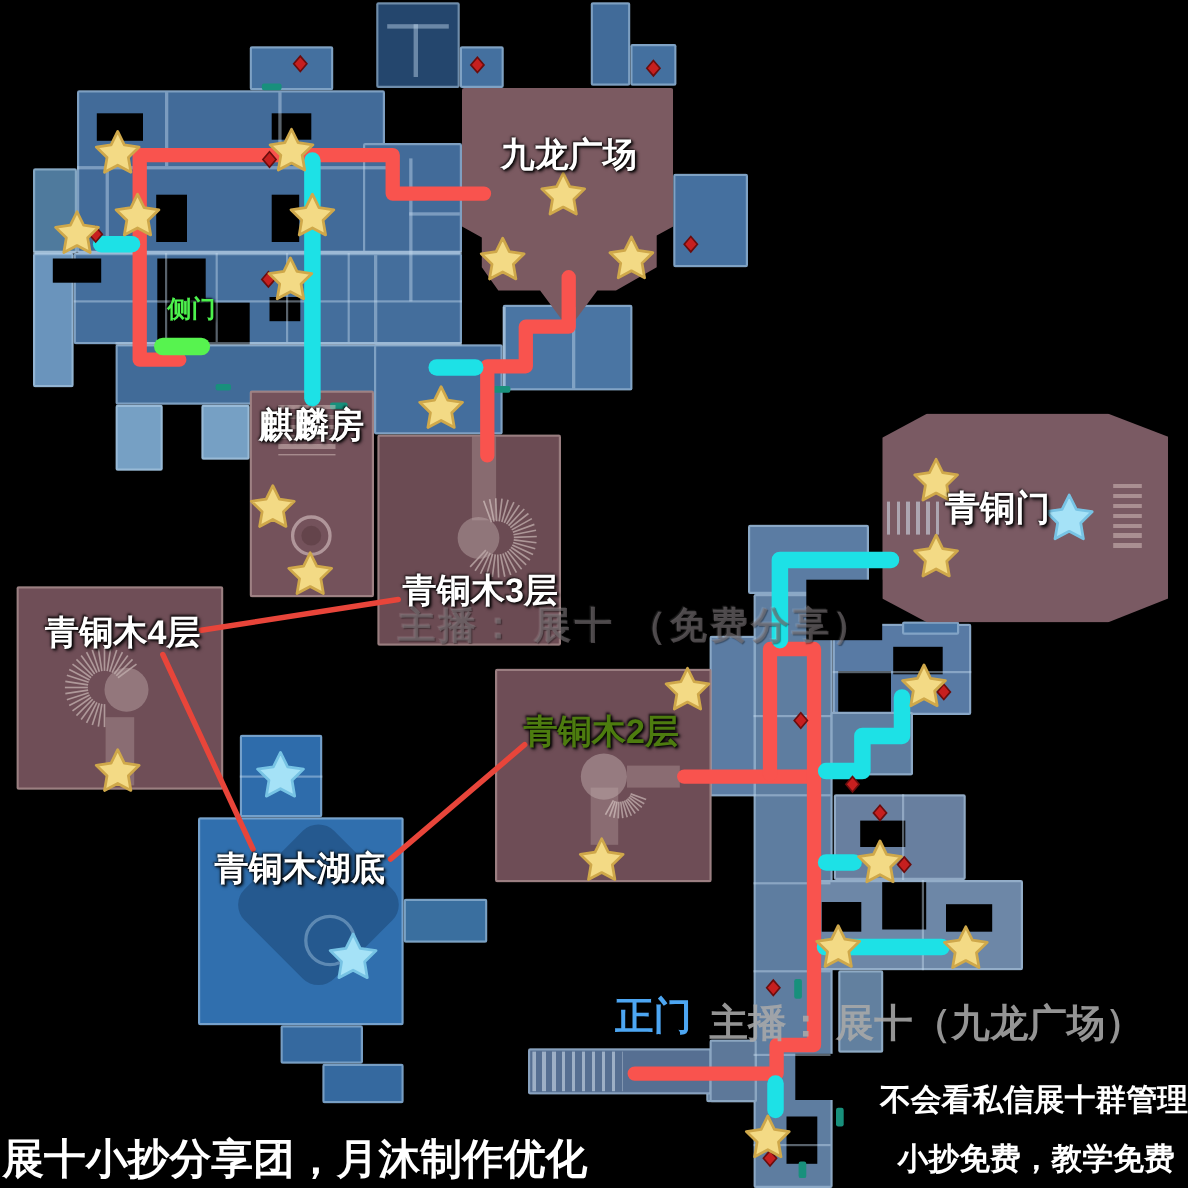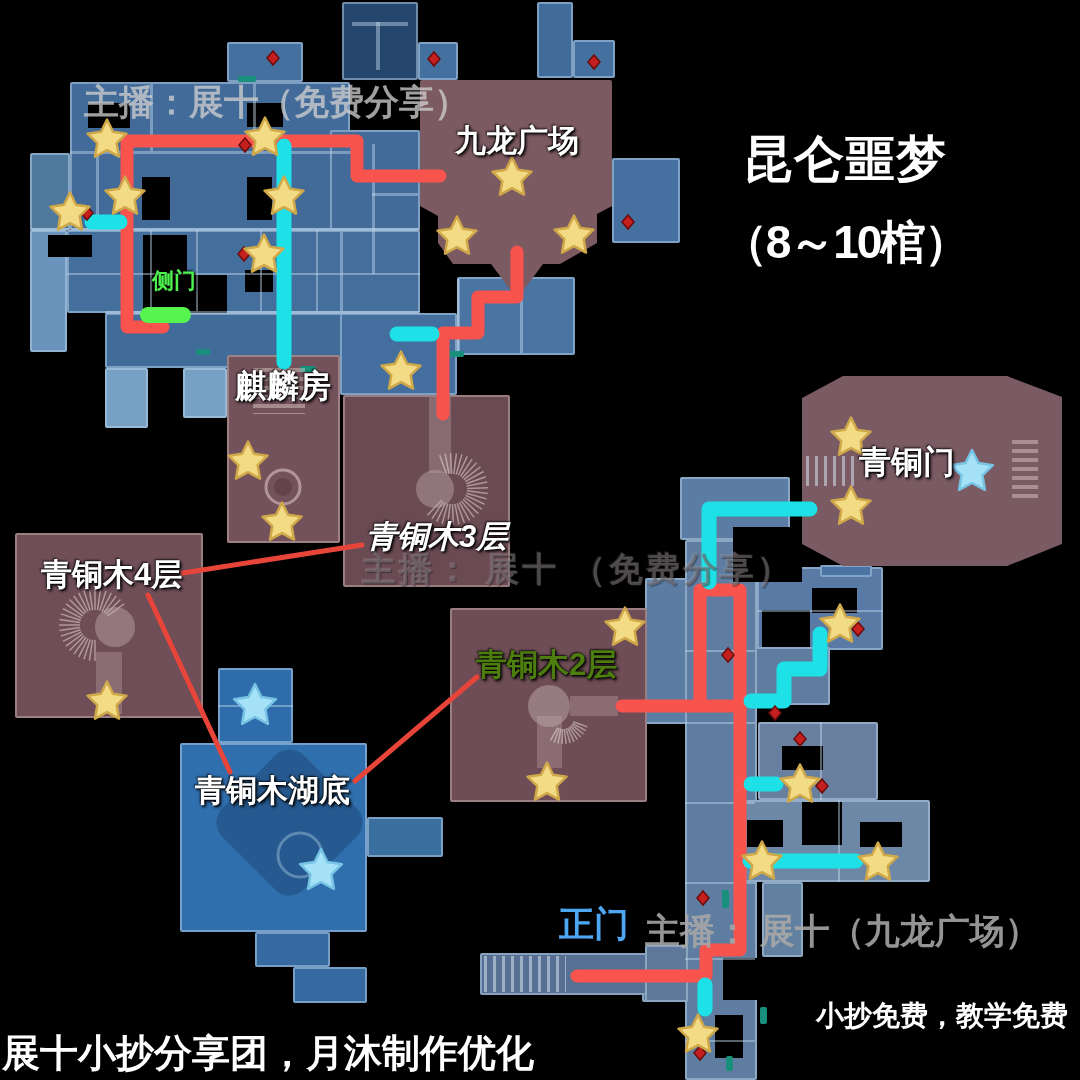--- a/index.html
+++ b/index.html
@@ -268,31 +268,27 @@
       <polygon points="851.0,417.5 857.0,429.7 870.5,431.7 860.7,441.2 863.0,454.6 851.0,448.2 839.0,454.6 841.3,441.2 831.5,431.7 845.0,429.7" fill="#f3da85" stroke="#cfa84a" stroke-width="2.5" stroke-linejoin="round"></polygon>
       <polygon points="851.0,486.5 857.0,498.7 870.5,500.7 860.7,510.2 863.0,523.6 851.0,517.2 839.0,523.6 841.3,510.2 831.5,500.7 845.0,498.7" fill="#f3da85" stroke="#cfa84a" stroke-width="2.5" stroke-linejoin="round"></polygon>
       <polygon points="255.0,684.0 261.5,697.1 275.9,699.2 265.5,709.4 267.9,723.8 255.0,717.0 242.1,723.8 244.5,709.4 234.1,699.2 248.5,697.1" fill="#a5e2f7" stroke="#77c3e4" stroke-width="2.5" stroke-linejoin="round"></polygon>
       <polygon points="321.0,849.0 327.5,862.1 341.9,864.2 331.5,874.4 333.9,888.8 321.0,882.0 308.1,888.8 310.5,874.4 300.1,864.2 314.5,862.1" fill="#a5e2f7" stroke="#77c3e4" stroke-width="2.5" stroke-linejoin="round"></polygon>
       <polygon points="972.0,450.0 978.5,463.1 992.9,465.2 982.5,475.4 984.9,489.8 972.0,483.0 959.1,489.8 961.5,475.4 951.1,465.2 965.5,463.1" fill="#a5e2f7" stroke="#77c3e4" stroke-width="2.5" stroke-linejoin="round"></polygon>
     </svg>
   <div id="labels">
       <div class="lbl" style="left: 455px; top: 125px; font-size: 31px; color: rgb(255, 255, 255);">九龙广场</div>
       <div class="lbl" style="left: 152px; top: 270px; font-size: 22px; color: rgb(77, 242, 77);">侧门</div>
       <div class="lbl" style="left: 235px; top: 370px; font-size: 32px; color: rgb(255, 255, 255);">麒麟房</div>
-      <div class="lbl" style="left: 366px; top: 521px; font-size: 31px; color: rgb(255, 255, 255); font-style: italic;">青铜木3层</div>
+      <div class="lbl" style="left: 366px; top: 521px; font-size: 31px; color: rgb(255, 255, 255);">青铜木3层</div>
       <div class="lbl" style="left: 41px; top: 559px; font-size: 31px; color: rgb(255, 255, 255);">青铜木4层</div>
       <div class="lbl" style="left: 859px; top: 449px; font-size: 32px; color: rgb(255, 255, 255); font-family: Liberation Mono, monospace;">青铜门</div>
       <div class="lbl" style="left: 476px; top: 649px; font-size: 31px; color: #4d7c0f;">青铜木2层</div>
       <div class="lbl" style="left: 195px; top: 777px; font-size: 31px; color: rgb(255, 255, 255); font-family: Liberation Mono, monospace;">青铜木湖底</div>
       <div class="lbl" style="left: 559px; top: 906px; font-size: 35px; color: rgb(77, 166, 242);">正门</div>
     </div>
-  <div class="wm" id="wm-top">主播：展十（免费分享）</div>
   <div class="wm" id="wm-mid">主播：  展十 （免费分享）</div>
   <div class="wm" id="wm-bottom">主播：  展十（九龙广场）</div>
-  <div id="title">
-    <div class="t1">昆仑噩梦</div>
-    <div class="t2">（8～10棺）</div>
-  </div>
   <div id="footer-left">展十小抄分享团，月沐制作优化</div>
   <div id="footer-right">
+    <div class="r1">不会看私信展十群管理</div>
     <div class="r2">小抄免费，教学免费</div>
   </div>
 </div>
 
 </body></html>

